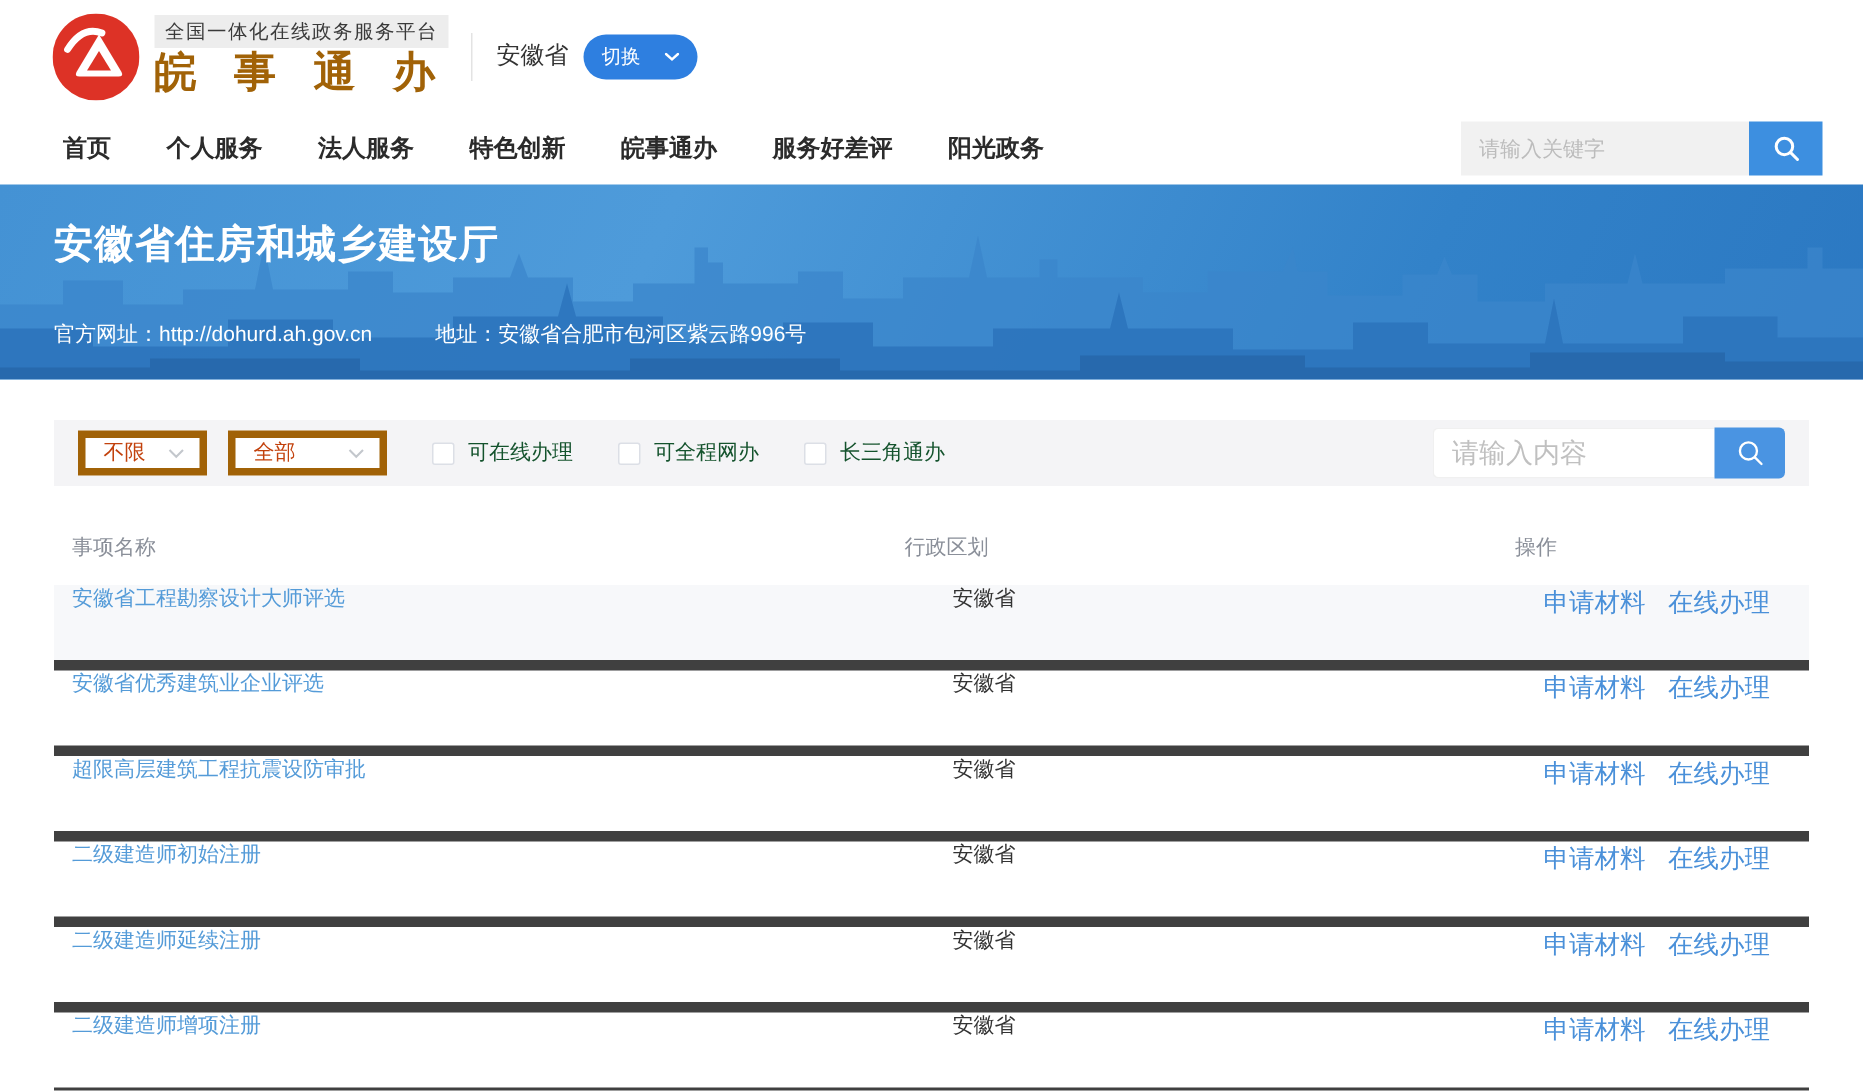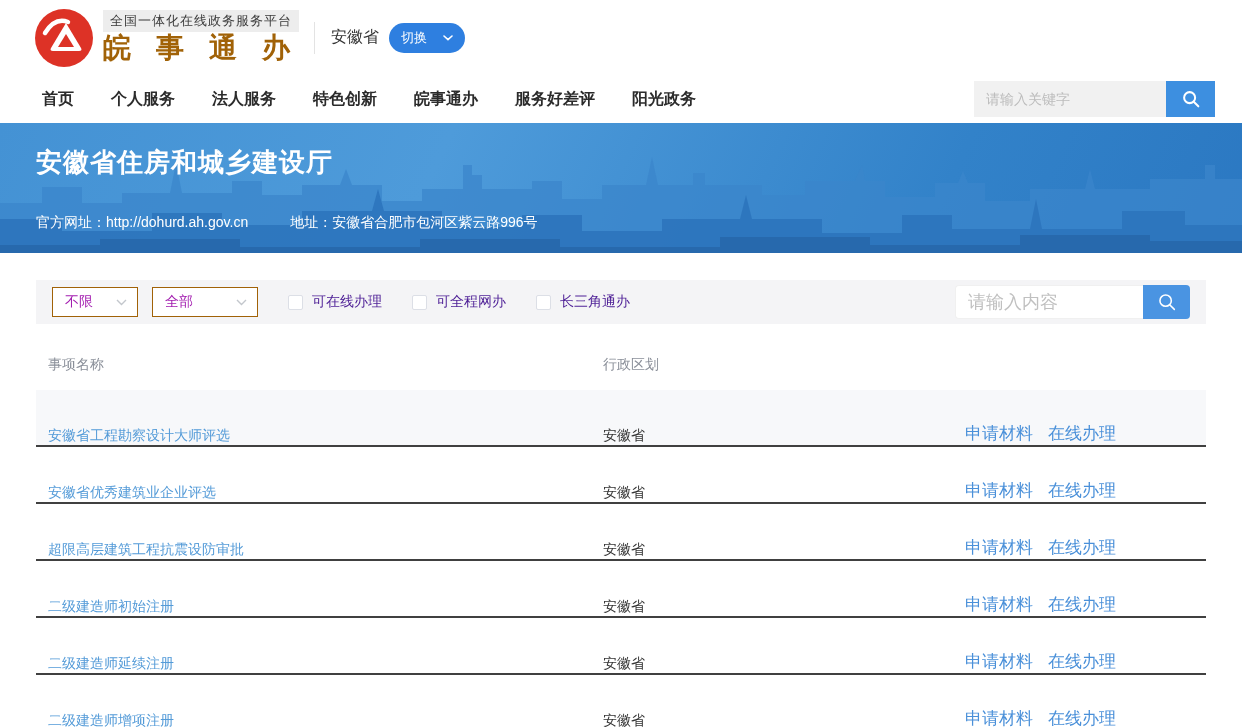--- a/index.html
+++ b/index.html
@@ -43,42 +43,42 @@
   .banner svg.sky { position:absolute; left:0; bottom:0; width:100%; height:112px; }
   .banner-inner { position:relative; z-index:2; padding:22px 36px 0 36px; color:#fff; }
   .banner-title { font-size:26px; font-weight:bold; letter-spacing:1px; }
   .banner-info { margin-top:34px; font-size:14px; display:flex; }
   .banner-info .addr { margin-left:42px; }
 
   
   .content { width:1170px; margin:0 auto; }
 
   .filterbar { margin-top:27px; height:44px; background:#f4f4f6; display:flex; align-items:center; padding:0 16px; }
-  .select { height:30px; background:#fff; border:1px solid #a16207; display:flex; align-items:center;
-    justify-content:space-between; padding:0 10px 0 12px; font-size:14px; color:#a21caf; cursor:pointer; }
+  .select { height:30px; background:#fff; border:5px solid #a16207; display:flex; align-items:center;
+    justify-content:space-between; padding:0 10px 0 12px; font-size:14px; color:#c2410c; cursor:pointer; }
   .select.s1 { width:86px; }
   .select.s2 { width:106px; margin-left:14px; }
   .cb-group { display:flex; align-items:center; margin-left:30px; cursor:pointer; }
   .cb-box { width:15px; height:15px; background:#fff; border:1px solid #dcdfe6; border-radius:2px; }
-  .cb-label { font-size:14px; color:#4c1d95; margin-left:9px; white-space:nowrap;text-align:center; }
+  .cb-label { font-size:14px; color:#14532d; margin-left:9px; white-space:nowrap;text-align:center; }
   .filter-search { margin-left:auto; display:flex; height:34px; }
   .filter-search input { width:188px; height:34px; border:1px solid #f0f0f0; border-right:none; outline:none;
     background:#fff; padding:0 12px; font-size:18px; color:#333; border-radius:4px 0 0 4px; font-family:inherit; }
   .filter-search input::placeholder { color:#c0c0c0; }
   .fbtn { width:47px; height:34px; border:none; background:#4a94e2; border-radius:0 4px 4px 0; cursor:pointer;
     display:flex; align-items:center; justify-content:center; }
 
   .thead { height:66px; display:flex; align-items:flex-end; padding:0 12px 16px 12px;
     font-size:14px; color:#8a8f99; }
   .col-name { width:555px; }
   .col-region { width:362px; }
   .col-action { flex:1; }
   .thead .col-action { padding-left:45px; }
 
-  .trow { height:57px; display:flex; align-items:flex-end; padding:0 12px; border-bottom:2px solid #404040; font-size:14px; }
+  .trow { height:57px; display:flex; align-items:flex-start; padding:0 12px; border-bottom:7px solid #404040; font-size:14px;gap:32px; }
   .trow.hl { background:#f7f8fa; }
   .item-link { color:#549bd8; cursor:pointer; }
   .cell-region { color:#333; }
   .cell-action { flex:1; display:flex; gap:15px; }
   .act-link { font-size:17px; color:#4a90d9; cursor:pointer; white-space:nowrap; }
 </style>
 </head>
 <body>
 
 <div class="topbar">
@@ -171,20 +171,21 @@
           <circle cx="10.5" cy="10.5" r="6.2" fill="none" stroke="#fff" stroke-width="1.7"></circle>
           <line x1="15.2" y1="15.2" x2="20" y2="20" stroke="#fff" stroke-width="1.7" stroke-linecap="round"></line>
         </svg>
       </button>
     </div>
   </div>
 
   <div class="thead">
     <div class="col-name">事项名称</div>
     <div class="col-region">行政区划</div>
+    <div class="col-action">操作</div>
   </div>
 
   <div class="trow hl">
     <div class="col-name"><span class="item-link">安徽省工程勘察设计大师评选</span></div>
     <div class="col-region cell-region">安徽省</div>
     <div class="cell-action">
       <span class="act-link">申请材料</span>
       <span class="act-link">在线办理</span>
     </div>
   </div>

